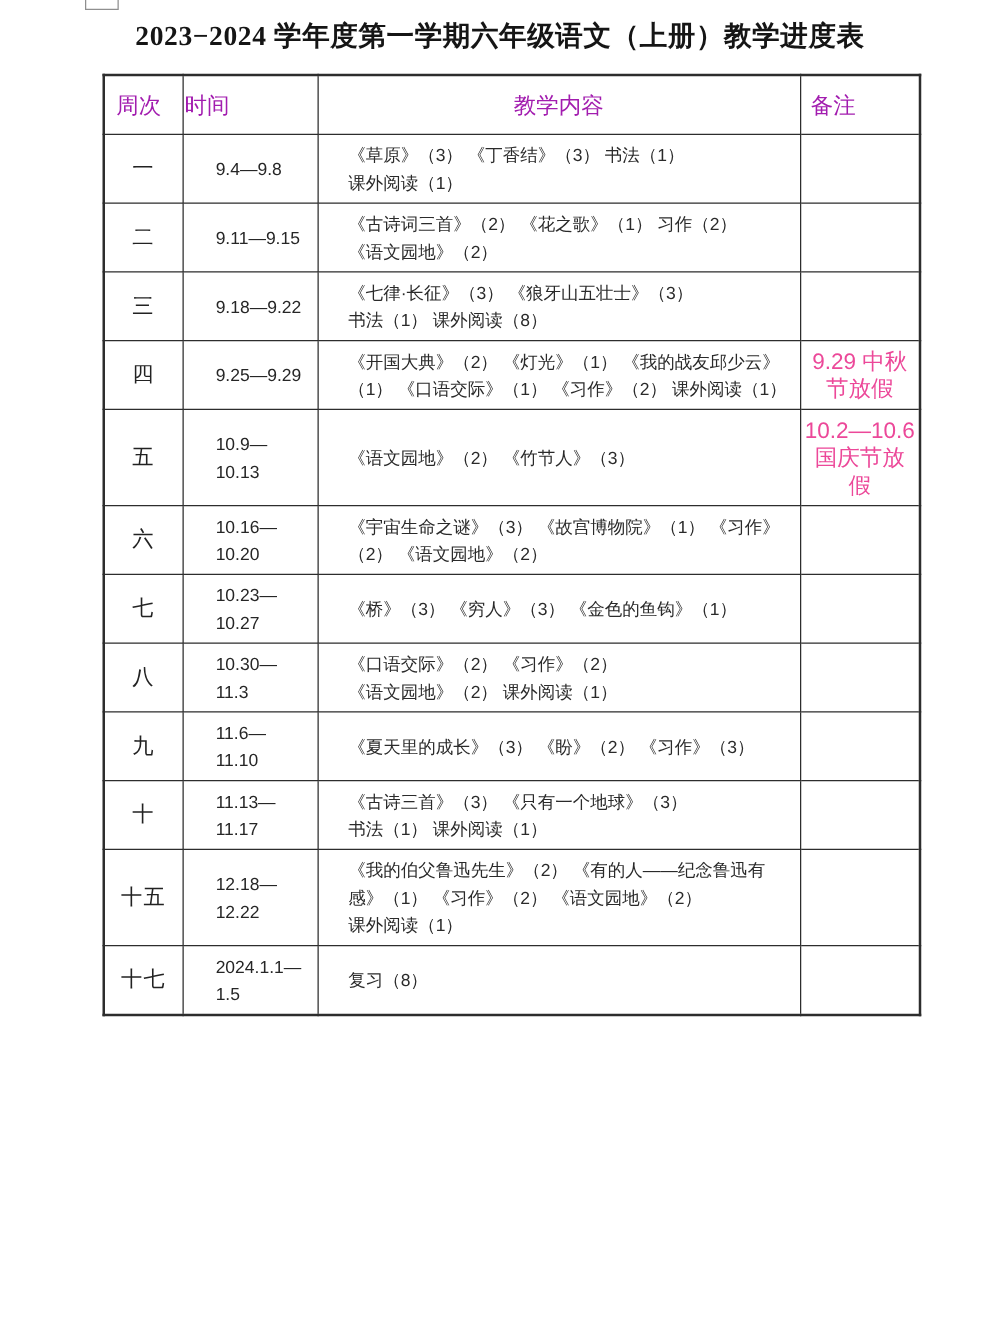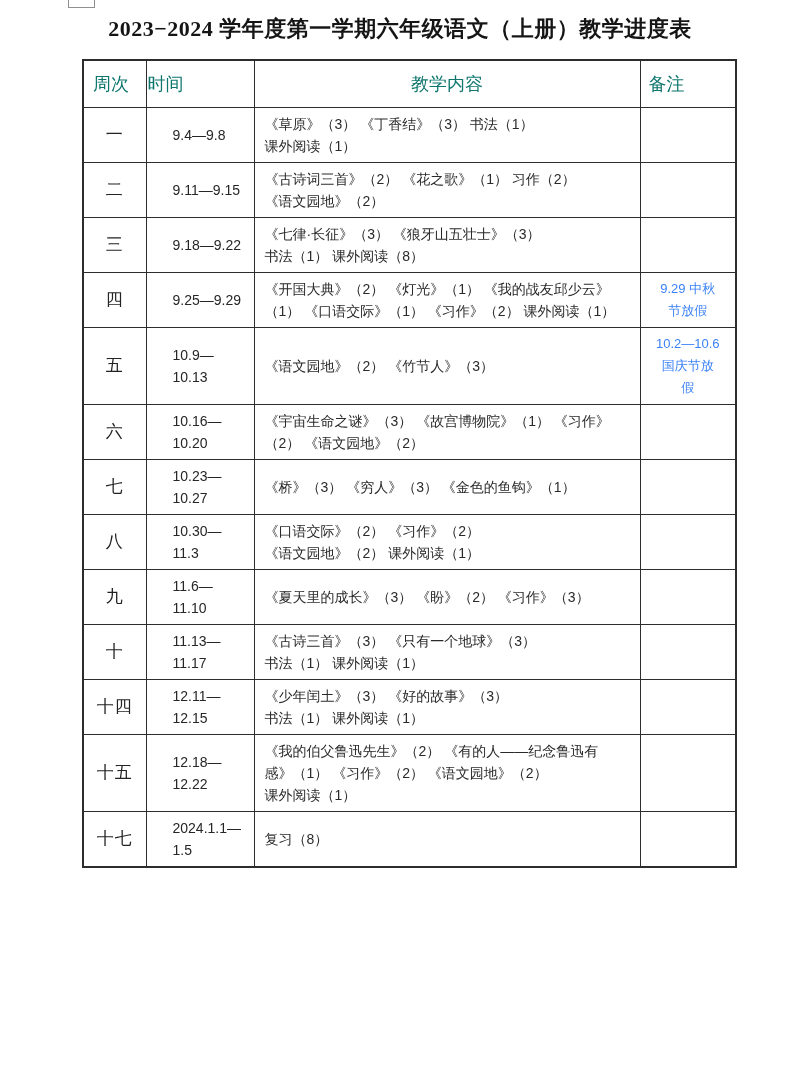--- a/index.html
+++ b/index.html
@@ -45,21 +45,21 @@
     border: 1px solid #2d2d2d;
     vertical-align: middle;
     white-space: pre-line;
     overflow: hidden;
   }
   .schedule th {
     font-family: "Liberation Serif", serif;
     font-weight: 400;
     font-size: 18px;
     height: 44px;
-    color: #0f766e;
+    color: #a21caf;
   }
   th.h-week  { text-align: left; padding-left: 9px; }
   th.h-time  { text-align: left; }
   th.h-content { text-align: center; }
   th.h-note  { text-align: left; padding-left: 8px; }
   .schedule td {
     font-size: 14px;
     line-height: 22px;
     height: 42px;
     padding: 5px 8px;
@@ -69,29 +69,29 @@
     font-size: 17px;
     letter-spacing: 1px;
     color: #222222;
   }
   td.c-time {
     padding-left: 26px;
     font-size: 14px;
     color: #262626;
   }
   td.c-content {
-    padding-left: 10px;
+    padding-left: 24px;
     padding-right: 6px;
     color: #2a2a2a;
   }
   td.c-note {
     text-align: center;
-    font-size: 13px;
+    font-size: 18px;
     padding: 5px 3px;
-    color: #3b82f6;
+    color: #ec4899;
   }
 </style>
 </head>
 <body>
 
 <div class="edge-artifact"></div>
 
 <h1 class="title">2023−2024 学年度第一学期六年级语文（上册）教学进度表</h1>
 
 <table class="schedule">
@@ -186,27 +186,20 @@
     <td class="c-week">十</td>
     <td class="c-time">11.13—11.17</td>
     <td class="c-content">《古诗三首》（3） 《只有一个地球》（3）
 书法（1） 课外阅读（1）</td>
     <td class="c-note"></td>
   </tr>
 
 
 
 
-  <tr>
-    <td class="c-week">十四</td>
-    <td class="c-time">12.11—12.15</td>
-    <td class="c-content">《少年闰土》（3） 《好的故事》（3）
-书法（1） 课外阅读（1）</td>
-    <td class="c-note"></td>
-  </tr>
 
   <tr>
     <td class="c-week">十五</td>
     <td class="c-time">12.18—12.22</td>
     <td class="c-content">《我的伯父鲁迅先生》（2） 《有的人——纪念鲁迅有
 感》（1） 《习作》（2） 《语文园地》（2）
 课外阅读（1）</td>
     <td class="c-note"></td>
   </tr>
 

